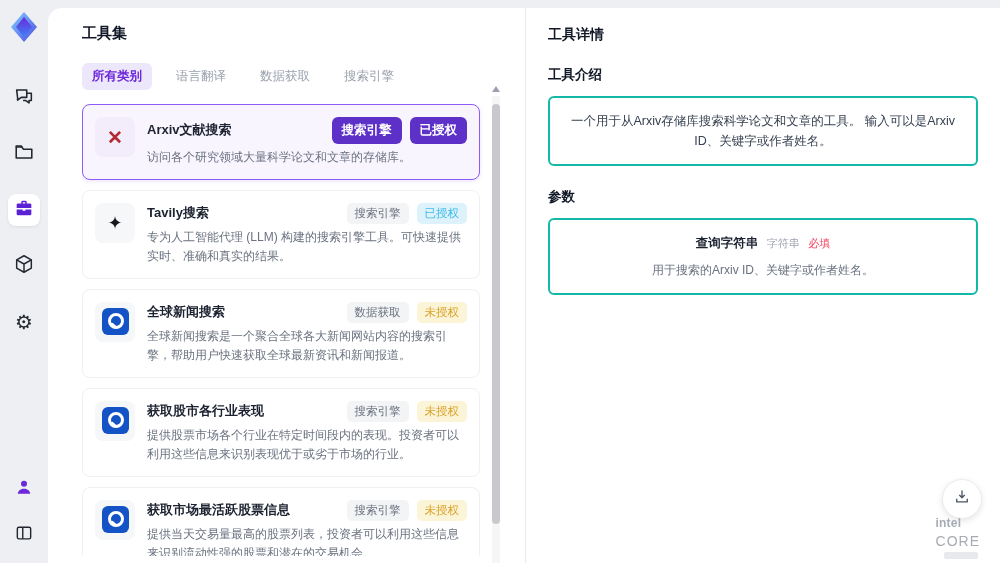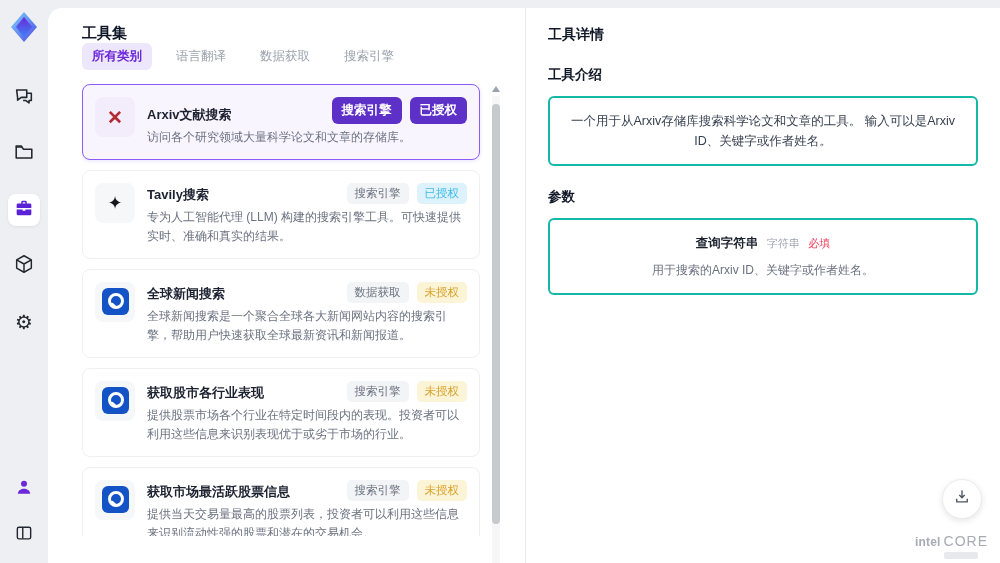--- a/index.html
+++ b/index.html
@@ -17,41 +17,41 @@
   .rail-bottom { margin-top:auto; margin-bottom:12px; display:flex; flex-direction:column; gap:14px; align-items:center; }
   .gear-glyph { font-family:"DejaVu Sans", sans-serif; font-size:20px; color:#23272f; line-height:1; }
 
   
   .surface { position:absolute; left:48px; top:8px; right:0; bottom:0;
     background:#ffffff; border-top-left-radius:14px; overflow:hidden; }
 
   
   .list-pane { position:absolute; left:0; top:0; width:454px; height:100%; padding:16px 0 0 34px; }
   .pane-title { font-size:15px; font-weight:bold; color:#111827; }
-  .tabs { display:flex; gap:14px; align-items:center;text-align:center; }
+  .tabs { display:flex; gap:14px; margin-top:20px; align-items:center;text-align:center; }
   .tab { font-size:12.5px; color:#9aa1ac; padding:5px 10px; border-radius:6px; cursor:pointer; white-space:nowrap; }
   .tab.active { background:#ece7fb; color:#6d28d9; font-weight:bold; }
 
   .cards { margin-top:14px; height:452px; overflow:hidden; padding-right:22px; position:relative; }
   .card { background:#fff; border:1px solid #f0f0f3; border-radius:8px; padding:12px 12px;
     display:flex; gap:12px; margin-bottom:10px; cursor:pointer; }
   .card.selected { border:1.5px solid #8b5cf6; background:#f9f5ff; box-shadow:0 1px 4px rgba(139,92,246,.18); }
   .tool-ic { flex:0 0 40px; width:40px; height:40px; border-radius:8px; background:#f6f7f9;
     display:flex; align-items:center; justify-content:center; }
   .card.selected .tool-ic { background:#f3ecfa; }
   .ic-arxiv { color:#b22a33; font-size:19px; font-weight:bold; font-family:"DejaVu Serif", serif; }
   .ic-tavily { color:#16181d; font-size:18px; font-family:"DejaVu Sans", sans-serif; }
   .ic-q { width:27px; height:27px; background:#1353c6; border-radius:6px; position:relative; }
   .ic-q::before { content:""; position:absolute; left:6px; top:5px; width:10px; height:10px;
     border:3px solid #fff; border-radius:50%; }
   .ic-q::after { content:""; position:absolute; left:8px; top:16px; width:7px; height:3px;
     background:#fff; transform:rotate(40deg); border-radius:2px; }
 
   .card-main { flex:1; min-width:0; }
-  .card-top { display:flex; justify-content:space-between; align-items:flex-end; }
+  .card-top { display:flex; justify-content:space-between; align-items:center; }
   .card-title { font-size:13px; font-weight:bold; color:#1c2230; line-height:1.3; }
   .card-desc { font-size:12px; color:#6b7280; line-height:1.58; margin-top:4px; }
   .badges { display:flex; gap:8px; flex:0 0 auto; }
   .badge { font-size:11.5px; padding:3px 8px; border-radius:5px; white-space:nowrap; }
   .badge.cat { background:#f3f4f6; color:#6b7280; }
   .badge.auth-yes { background:#ddf2fb; color:#41bbe9; }
   .badge.auth-no { background:#fcf4d7; color:#d9a22b; }
   .card.selected .badge { background:#5d30c8; color:#fff; font-weight:bold; font-size:12.5px; padding:5px 10px; border-radius:6px; }
 
   
@@ -69,22 +69,22 @@
     padding:13px 14px; font-size:12.5px; color:#374151; line-height:1.6;text-align:center; }
   .param-name { font-size:12.5px; font-weight:bold; color:#1c2230; }
   .param-type { font-size:11px; color:#9ca3af; margin-left:5px; }
   .param-req { font-size:11px; color:#f43f5e; margin-left:5px; }
   .param-desc { font-size:12px; color:#6b7280; margin-top:8px; }
 
   
   .dl-btn { position:absolute; right:18px; bottom:44px; width:40px; height:40px; border-radius:50%;
     background:#fff; border:1px solid #ececf0; box-shadow:0 2px 6px rgba(0,0,0,.10);
     display:flex; align-items:center; justify-content:center; cursor:pointer; }
-  .intel { position:absolute; right:12px; bottom:14px; color:#a7abb3; font-size:12px;
-    display:flex; align-items:baseline; gap:3px; }
+  .intel { position:absolute; right:20px; bottom:14px; color:#a7abb3; font-size:12px;
+    display:flex; align-items:baseline; gap:3px;flex-direction:column; }
   .intel .i { font-weight:bold; letter-spacing:.2px; }
   .intel .c { font-size:14px; letter-spacing:1px; }
   .intel-sub { position:absolute; right:22px; bottom:4px; width:34px; height:7px; background:#e8e9ec; border-radius:2px; }
 </style>
 </head>
 <body>
 
 <div class="rail">
   <div class="logo">
     <svg width="34" height="34" viewBox="0 0 34 34">

